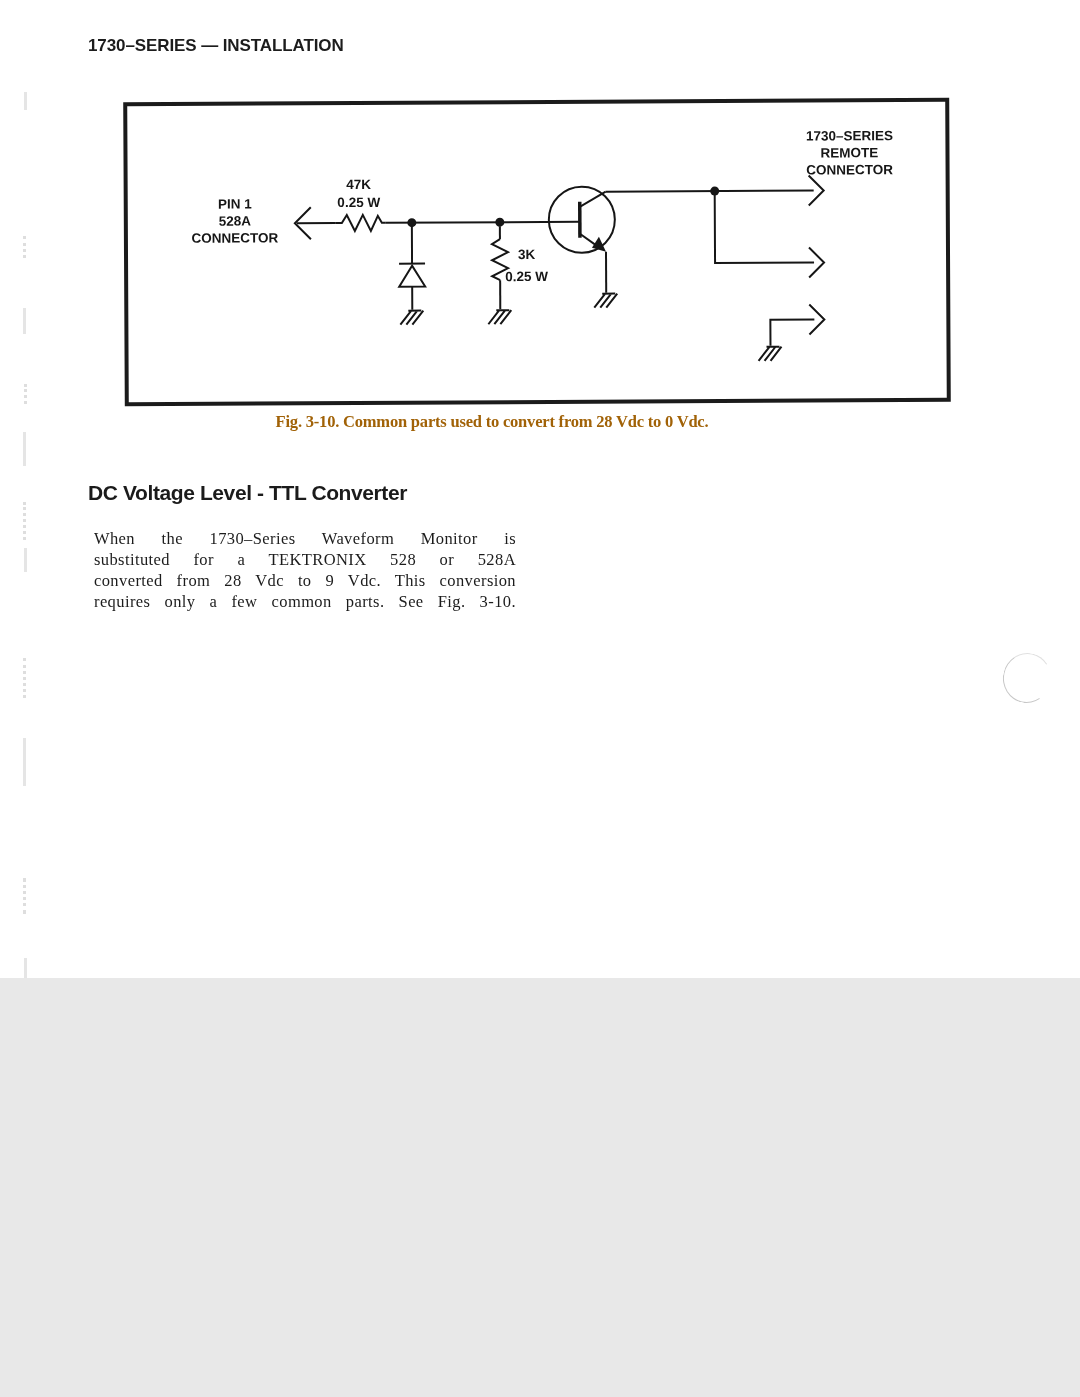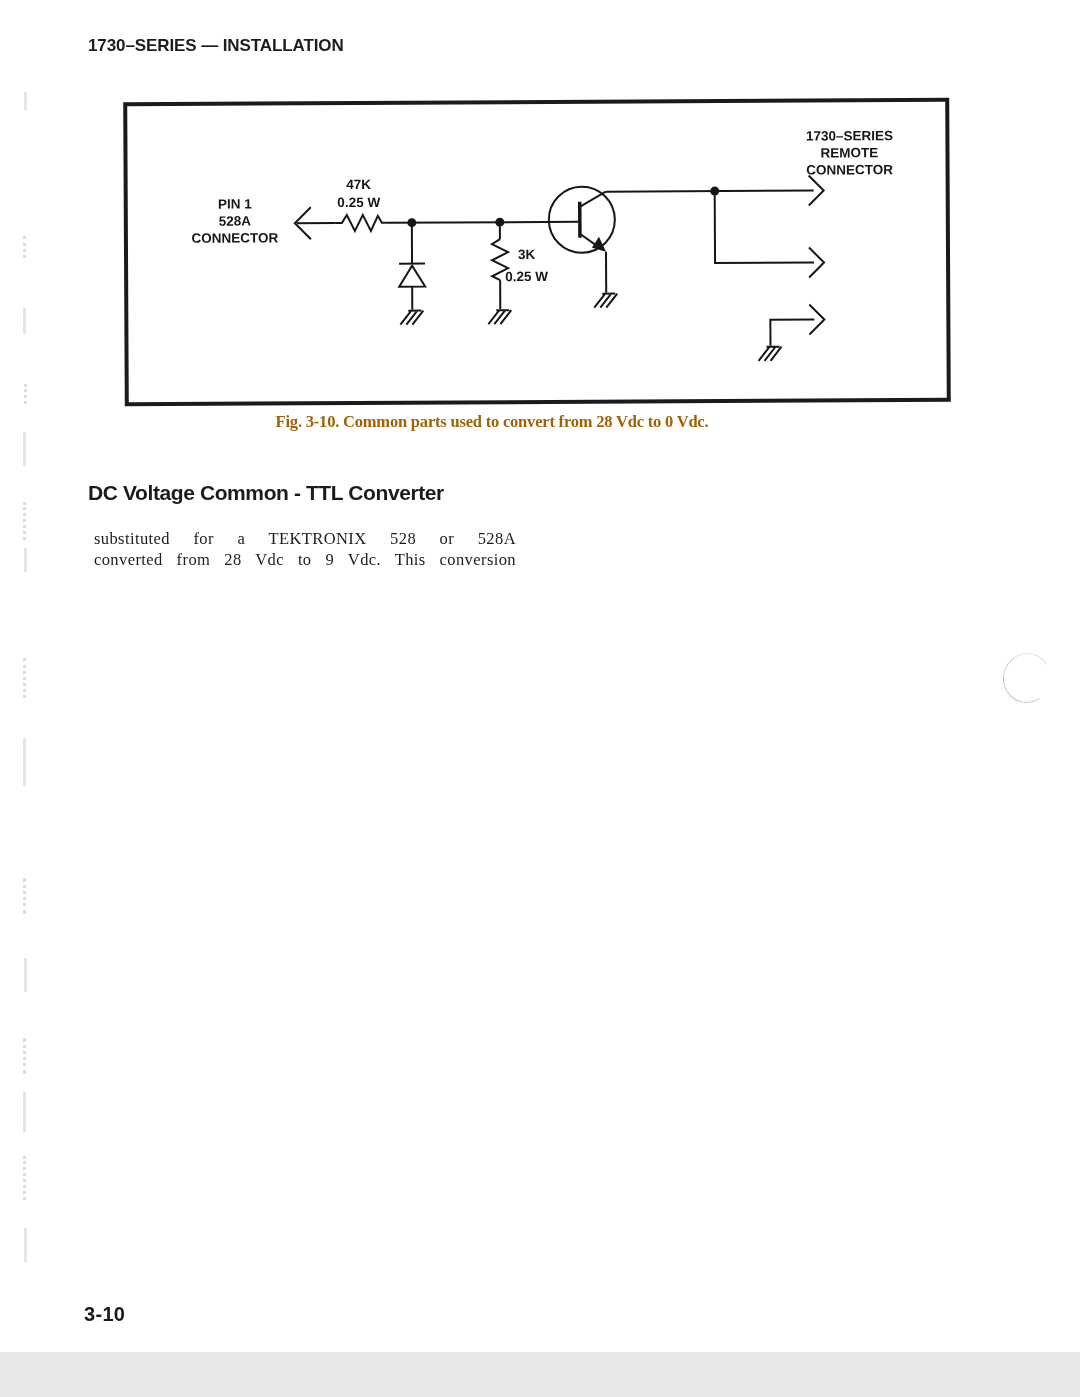--- a/index.html
+++ b/index.html
@@ -1,17 +1,17 @@
 <!DOCTYPE html>
 <html><head>
 <meta charset="utf-8">
 <style>
   html,body { margin:0; padding:0; background:#e8e8e8; }
   .page {
-    position:relative; width:1080px; height:1352px;
+    position:relative; width:1080px; height:978px;
     background:#ffffff; overflow:hidden;
     font-family:"Liberation Sans", sans-serif; color:#1a1a1a;text-decoration:underline;
   }
   .hdr {
     position:absolute; left:88px; top:36px;
     font-size:17px; font-weight:bold; letter-spacing:-0.1px;
     color:#1c1c1c;
   }
   .figbox {
     position:absolute; left:124px; top:100px; width:818px; height:296px;
@@ -119,25 +119,27 @@
 
         <text x="722" y="38" text-anchor="middle">1730–SERIES</text>
         <text x="722" y="55" text-anchor="middle">REMOTE</text>
         <text x="722" y="72" text-anchor="middle">CONNECTOR</text>
       </g>
     </svg>
   </div>
 
   <div class="figcap">Fig. 3-10. Common parts used to convert from 28 Vdc to 0 Vdc.</div>
 
-  <h2 class="sechead">DC Voltage Common - TTL Converter</h2>
+  <h2 class="sechead">DC Voltage Level - TTL Converter</h2>
 
   <div class="bodypar">
+    <div class="bline">When the 1730–Series Waveform Monitor is</div>
     <div class="bline">substituted for a TEKTRONIX 528 or 528A</div>
     <div class="bline">converted from 28 Vdc to 9 Vdc. This conversion</div>
+    <div class="bline">requires only a few common parts. See Fig. 3-10.</div>
   </div>
 
   <div class="pagenum">3-10</div>
 
   <div class="smudge sm-bar" style="left:24px; top:92px;  height:18px;"></div>
   <div class="smudge sm-dots" style="left:23px; top:236px; height:22px;"></div>
   <div class="smudge sm-bar" style="left:23px; top:308px; height:26px;"></div>
   <div class="smudge sm-dots" style="left:24px; top:384px; height:20px;"></div>
   <div class="smudge sm-bar" style="left:23px; top:432px; height:34px;"></div>
   <div class="smudge sm-dots" style="left:23px; top:502px; height:38px;"></div>

